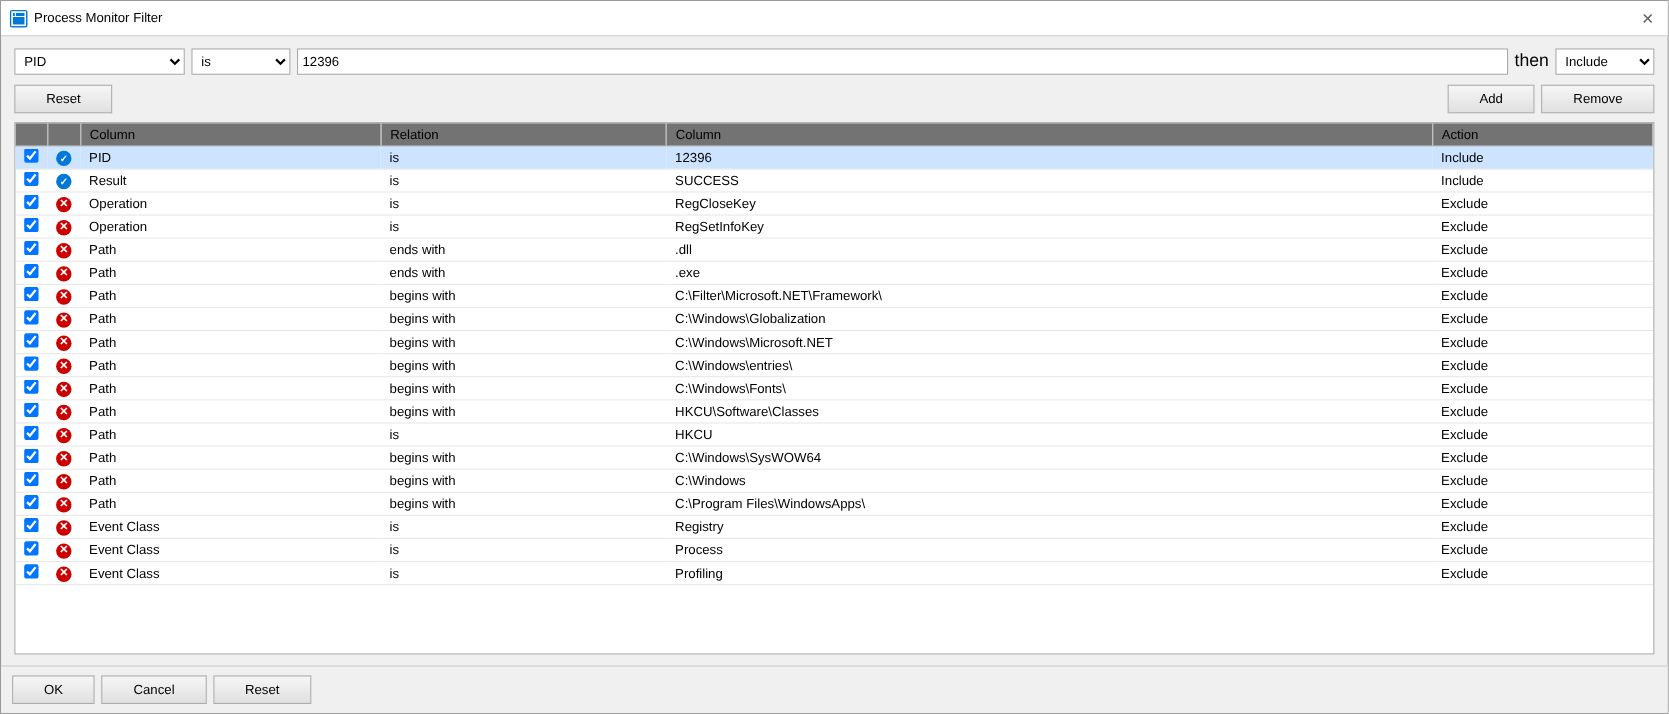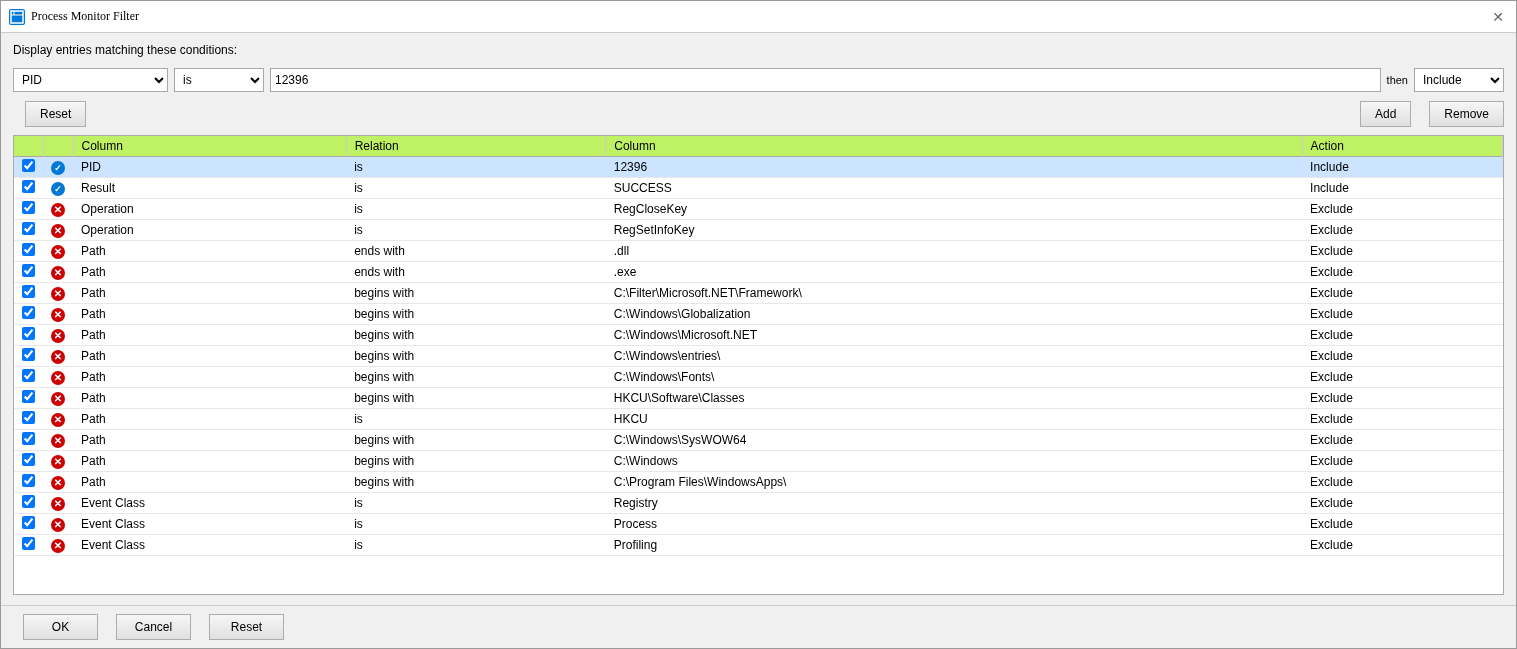--- a/index.html
+++ b/index.html
@@ -26,23 +26,22 @@
       background: #fff;
       border-bottom: 1px solid #ccc;
       padding: 4px 8px;
       display: flex;
       align-items: center;
       justify-content: space-between;
       height: 32px;
     }
     .title-bar-left {
       display: flex;
-      align-items: center;
+      align-items: flex-start;
       gap: 6px;
-      font-family: Liberation Serif, serif;
     }
     .title-icon {
       width: 16px;
       height: 16px;
       background: #0078d7;
       border-radius: 2px;
       display: flex;
       align-items: center;
       justify-content: center;
       color: white;
@@ -89,52 +88,51 @@
       height: 24px;
       border: 1px solid #aaa;
       background: white;
       font-size: 12px;
       padding: 0 4px;
     }
     .col-select { width: 155px; }
     .rel-select { width: 90px; }
     .val-input { flex: 1; }
     .then-label {
-      font-size: 11px;
+      font-size: 16px;
       color: #000;
     }
     .action-select { width: 90px; }
     .buttons-row {
       display: flex;
       align-items: center;
       justify-content: space-between;
     }
     .btn {
       height: 26px;
-      padding: 0 14px;
+      padding: 0 28px;
       border: 1px solid #adadad;
       background: linear-gradient(to bottom, #f6f6f6, #e0e0e0);
       font-size: 12px;
       cursor: pointer;
       color: #000;
-      margin-left: 12px;
     }
     .right-btns { display: flex; gap: 6px; }
     .table-container {
       flex: 1;
       overflow-y: auto;
       border: 1px solid #aaa;
       background: white;
     }
     table {
       width: 100%;
       border-collapse: collapse;
     }
     thead tr {
-      background: #bef264;
+      background: #737373;
       border-bottom: 1px solid #aaa;
     }
     thead th {
       text-align: left;
       padding: 3px 8px;
       font-weight: normal;
       border-right: 1px solid #ccc;
       color: #000;
       font-size: 12px;
     }
@@ -201,21 +199,20 @@
           <line x1="4" y1="1" x2="4" y2="5" stroke="white" stroke-width="1"></line>
         </svg>
       </div>
       <span class="title-text">Process Monitor Filter</span>
     </div>
     <button class="close-btn">✕</button>
   </div>
 
   <div class="content">
 
-    <div class="description">Display entries matching these conditions:</div>
 
     <div class="filter-row">
       <select class="col-select">
       <option value="Architecture">Architecture</option><option value="Category">Category</option><option value="Command Line">Command Line</option><option value="Company">Company</option><option value="Date &amp; Time">Date &amp; Time</option><option value="Duration">Duration</option><option value="Event Class">Event Class</option><option value="Integrity">Integrity</option><option value="Operation">Operation</option><option value="PID" selected="">PID</option><option value="Parent PID">Parent PID</option><option value="Path">Path</option><option value="Process Name">Process Name</option><option value="Relative Time">Relative Time</option><option value="Result">Result</option><option value="Sequence">Sequence</option><option value="TID">TID</option><option value="Time of Day">Time of Day</option><option value="Version">Version</option><option value="Virtual Size">Virtual Size</option><option value="Working Set">Working Set</option></select>
       <select class="rel-select">
       <option value="is">is</option><option value="is not">is not</option><option value="less than">less than</option><option value="greater than">greater than</option><option value="begins with">begins with</option><option value="ends with">ends with</option><option value="contains">contains</option><option value="excludes">excludes</option></select>
       <input class="val-input" type="text" value="12396" style="">
       <span class="then-label">then</span>
       <select class="action-select">
       <option value="Include">Include</option><option value="Exclude">Exclude</option></select>

